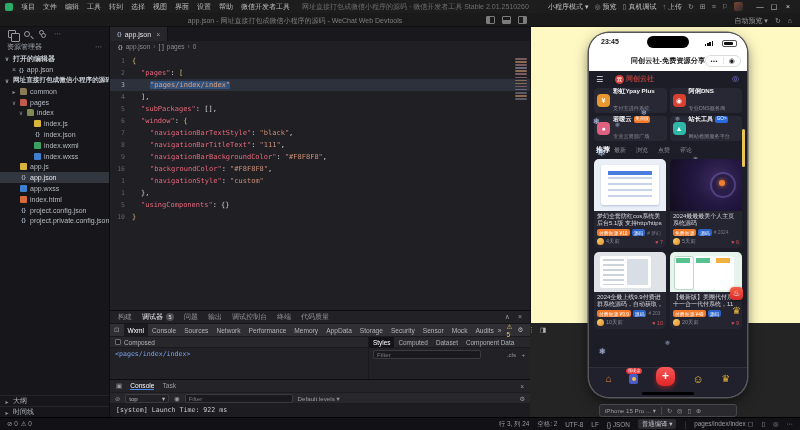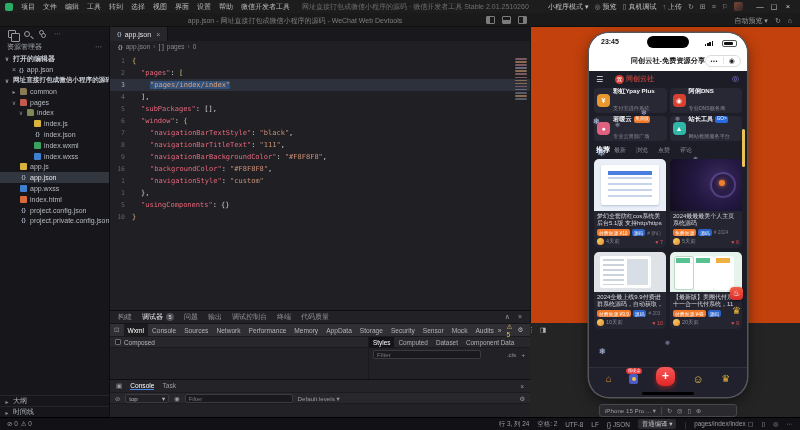--- a/index.html
+++ b/index.html
@@ -138,21 +138,21 @@
     padding:0 5px; font-size:6.2px; color:#9a9aa0; border-top:1px solid #1c1c20; border-bottom:1px solid #1c1c20; }
   .ctx-box { width:44px; height:9px; border:1px solid #3a3a40; background:#222226; border-radius:2px;
     display:flex; align-items:center; justify-content:space-between; padding:0 3px; color:#b8b8bc; }
   .cfilter { width:108px; height:9px; border:1px solid #3a3a40; background:#1a1a1e; border-radius:2px;
     color:#77777f; line-height:8px; padding-left:3px; }
   .cd-toolbar .gear { margin-left:auto; }
   .cd-log { height:22px; background:#1d1d21; font-family:"DejaVu Sans Mono",monospace;
     font-size:6.6px; color:#c9c9cf; padding:2px 0 0 6px; }
   .prompt { color:#4a8ae8; margin-top:2px; }
   
-  #simulator { position:absolute; left:530px; top:27px; width:270px; height:296px; background:#c2410c;
+  #simulator { position:absolute; left:530px; top:27px; width:270px; height:296px; background:#fef9c3;
     border-left:1px solid #141414; }
   .phone { position:absolute; left:58px; top:6px; width:158px; height:364px; border-radius:20px;
     background:#fff; overflow:hidden; box-shadow:0 0 0 1.5px #55555a, 0 5px 14px rgba(0,0,0,.55); }
   .p-status { position:relative; height:18px; background:#fff; }
   .p-time { position:absolute; left:12px; top:5px; font-size:7px; font-weight:bold; color:#111; }
   .island { position:absolute; left:50%; transform:translateX(-50%); top:3px; width:42px; height:12px;
     background:#000; border-radius:7px; }
   .p-sig { position:absolute; right:34px; top:8px; display:flex; align-items:flex-end; gap:0.8px; }
   .p-sig i { width:1.4px; background:#111; display:block; }
   .p-batt { position:absolute; right:10px; top:7px; width:15px; height:7px; border:1px solid #555;
@@ -563,20 +563,21 @@
       </span>
       <span class="style-tabs">
           <span class="st-tab active">Styles</span>
           <span class="st-tab">Computed</span>
           <span class="st-tab">Dataset</span>
           <span class="st-tab">Component Data</span>
         </span>
     </div>
     <div class="dt-content">
       <div class="elements-pane">
+        <div class="el-tag">&lt;pages/index/index&gt;</div>
       </div>
       <div class="styles-pane">
         <div class="filter-box">Filter</div>
         <span class="cls-lbl">.cls</span>
         <span class="cls-plus">+</span>
       </div>
     </div>
     <div class="console-drawer">
       <div class="cd-tabs">
         <span>▣</span>
@@ -589,20 +590,24 @@
       <div class="cd-toolbar">
         <span>⊘</span>
         <span class="ctx-box">
             <span>top</span>
             <span>▾</span>
           </span>
         <span>◉</span>
         <span class="cfilter">Filter</span>
         <span><span>Default levels</span> ▾</span>
         <span class="gear">⚙</span>
+      </div>
+      <div class="cd-log">
+        <div>[system] Launch Time: 922 ms</div>
+        <div class="prompt">›</div>
       </div>
     </div>
   </div>
 
   <div id="simulator">
     <div class="phone">
       <div class="p-status">
         <span class="p-time">23:45</span>
         <span class="island"></span>
         <span class="p-sig">

